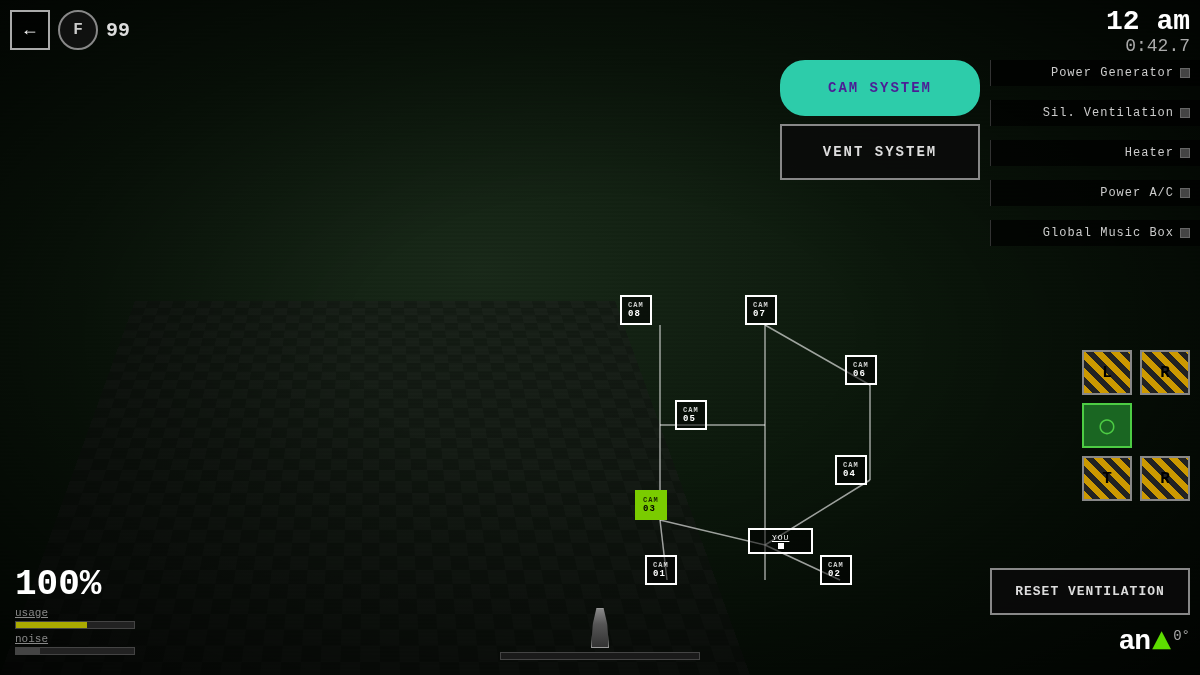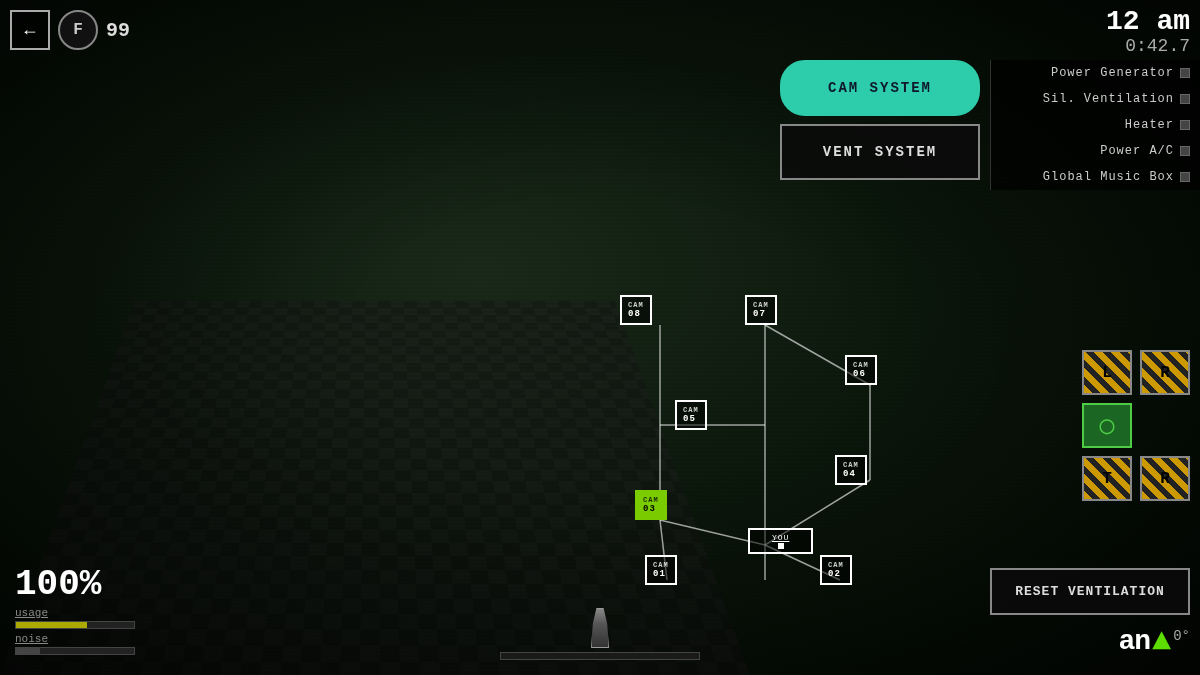--- a/index.html
+++ b/index.html
@@ -137,35 +137,35 @@
       font-family: 'Courier New', monospace;
       font-size: 14px;
       font-weight: bold;
       letter-spacing: 2px;
       text-align: center;
       cursor: pointer;
     }
 
     .sys-btn.active {
       background: #2dccaa;
-      color: #0f172a;
+      color: #4c1d95;
       border-color: #2dccaa;
       border-radius: 25px;
     }
 
     
     #right-sidebar {
       position: absolute;
       top: 60px;
       right: 0;
       z-index: 10;
       width: 210px;
       display: flex;
       flex-direction: column;
-      gap: 0;
+      gap: 14px;
     }
 
     .sidebar-item {
       display: flex;
       align-items: center;
       justify-content: flex-end;
       gap: 6px;
       padding: 6px 10px;
       background: rgba(0,0,0,0.7);
       border-left: 1px solid #333;

